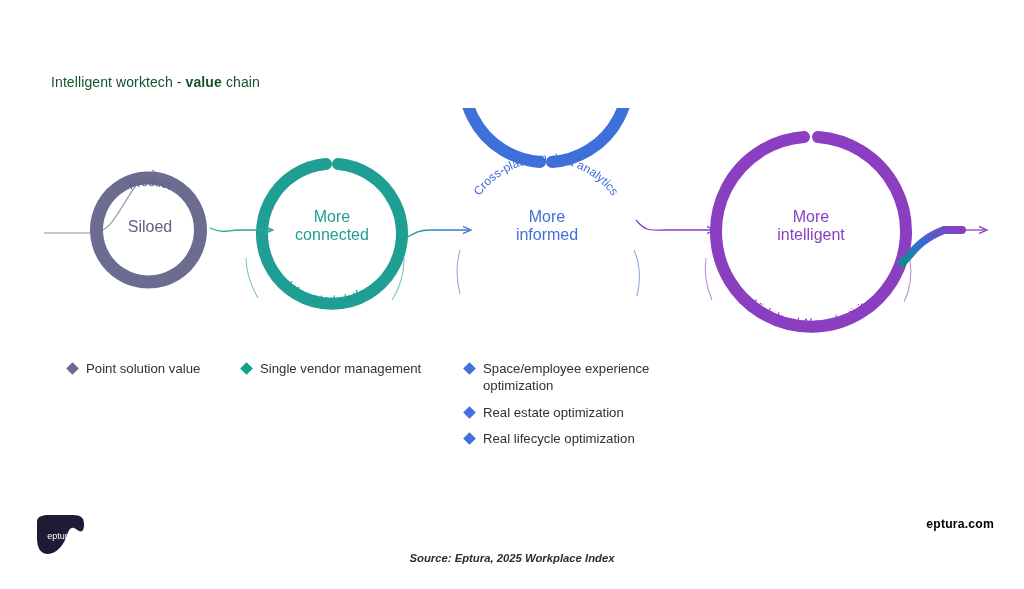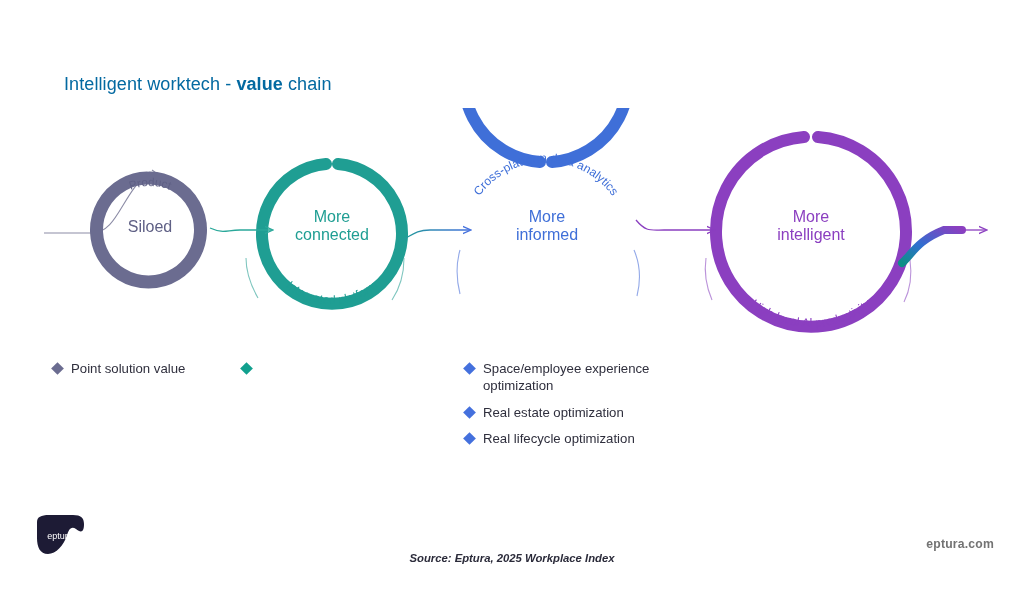--- a/index.html
+++ b/index.html
@@ -8,62 +8,62 @@
     background:#ffffff;
     font-family:"Liberation Sans", sans-serif;
     color:#2b2b3a;
     overflow:hidden;
     position:relative;
   }
   .stage{position:absolute;inset:0;}
 
   
   #page-title{
-    position:absolute;left:64px;top:74px;
-    font-size:18px;letter-spacing:.1px;color:#0369a1;
+    position:absolute;left:51px;top:74px;
+    font-size:14px;letter-spacing:.1px;color:#14532d;
     white-space:nowrap;
   }
   #page-title .strong{font-weight:bold;}
 
   
   #diagram{position:absolute;left:0;top:108px;width:1024px;height:230px;}
 
   
   .node-label{
     position:absolute;text-align:center;line-height:1.12;
     font-size:16px;font-weight:500;white-space:pre-line;
   }
   #label-siloed{left:98px;top:218px;width:104px;color:#5f6085;font-size:16px;}
   #label-connected{left:268px;top:208px;width:128px;color:#1f9e93;}
   #label-informed{left:480px;top:208px;width:134px;color:#3f6fd8;}
   #label-intelligent{left:742px;top:208px;width:138px;color:#8b3fc0;}
 
   
   .cols{position:absolute;left:0;top:360px;width:1024px;height:110px;}
   .col{position:absolute;top:0;}
-  #col-0{left:53px;width:180px;}
+  #col-0{left:68px;width:180px;}
   #col-1{left:242px;width:215px;}
   #col-2{left:465px;width:240px;}
   #col-3{left:727px;width:200px;}
   .bullet-row{display:flex;align-items:flex-start;margin-bottom:9px;}
   .diamond{
     width:9px;height:9px;flex:0 0 9px;margin-top:4px;margin-right:9px;
     transform:rotate(45deg);
   }
   .bullet-text{font-size:13.2px;line-height:1.32;color:#2f2f3d;}
 
   
   #logo{position:absolute;left:34px;top:514px;width:52px;height:42px;}
   #source-note{
     position:absolute;left:0;top:552px;width:1024px;text-align:center;
     font-size:11.3px;font-weight:bold;font-style:italic;color:#2b2b3a;
   }
   #site-url{
-    position:absolute;right:30px;top:537px;
-    font-size:12.2px;font-weight:600;color:#737373;letter-spacing:.2px;
+    position:absolute;right:30px;top:517px;
+    font-size:12.2px;font-weight:600;color:#000000;letter-spacing:.2px;
   }
 </style>
 </head>
 <body>
 
 <div class="stage">
 
   <div id="page-title">
     <span>Intelligent worktech - </span><span class="strong">value</span><span> chain</span>
   </div>
@@ -170,20 +170,21 @@
   <div class="cols">
     <div class="col" id="col-0">
         <div class="bullet-row">
           <span class="diamond" style="background: rgb(107, 108, 144);"></span>
           <span class="bullet-text">Point solution value</span>
         </div>
       </div>
     <div class="col" id="col-1">
         <div class="bullet-row">
           <span class="diamond" style="background: rgb(17, 160, 142);"></span>
+          <span class="bullet-text">Single vendor management</span>
         </div>
       </div>
     <div class="col" id="col-2">
         <div class="bullet-row">
           <span class="diamond" style="background: rgb(68, 112, 221);"></span>
           <span class="bullet-text">Space/employee experience optimization</span>
         </div>
         <div class="bullet-row">
           <span class="diamond" style="background: rgb(68, 112, 221);"></span>
           <span class="bullet-text">Real estate optimization</span>

